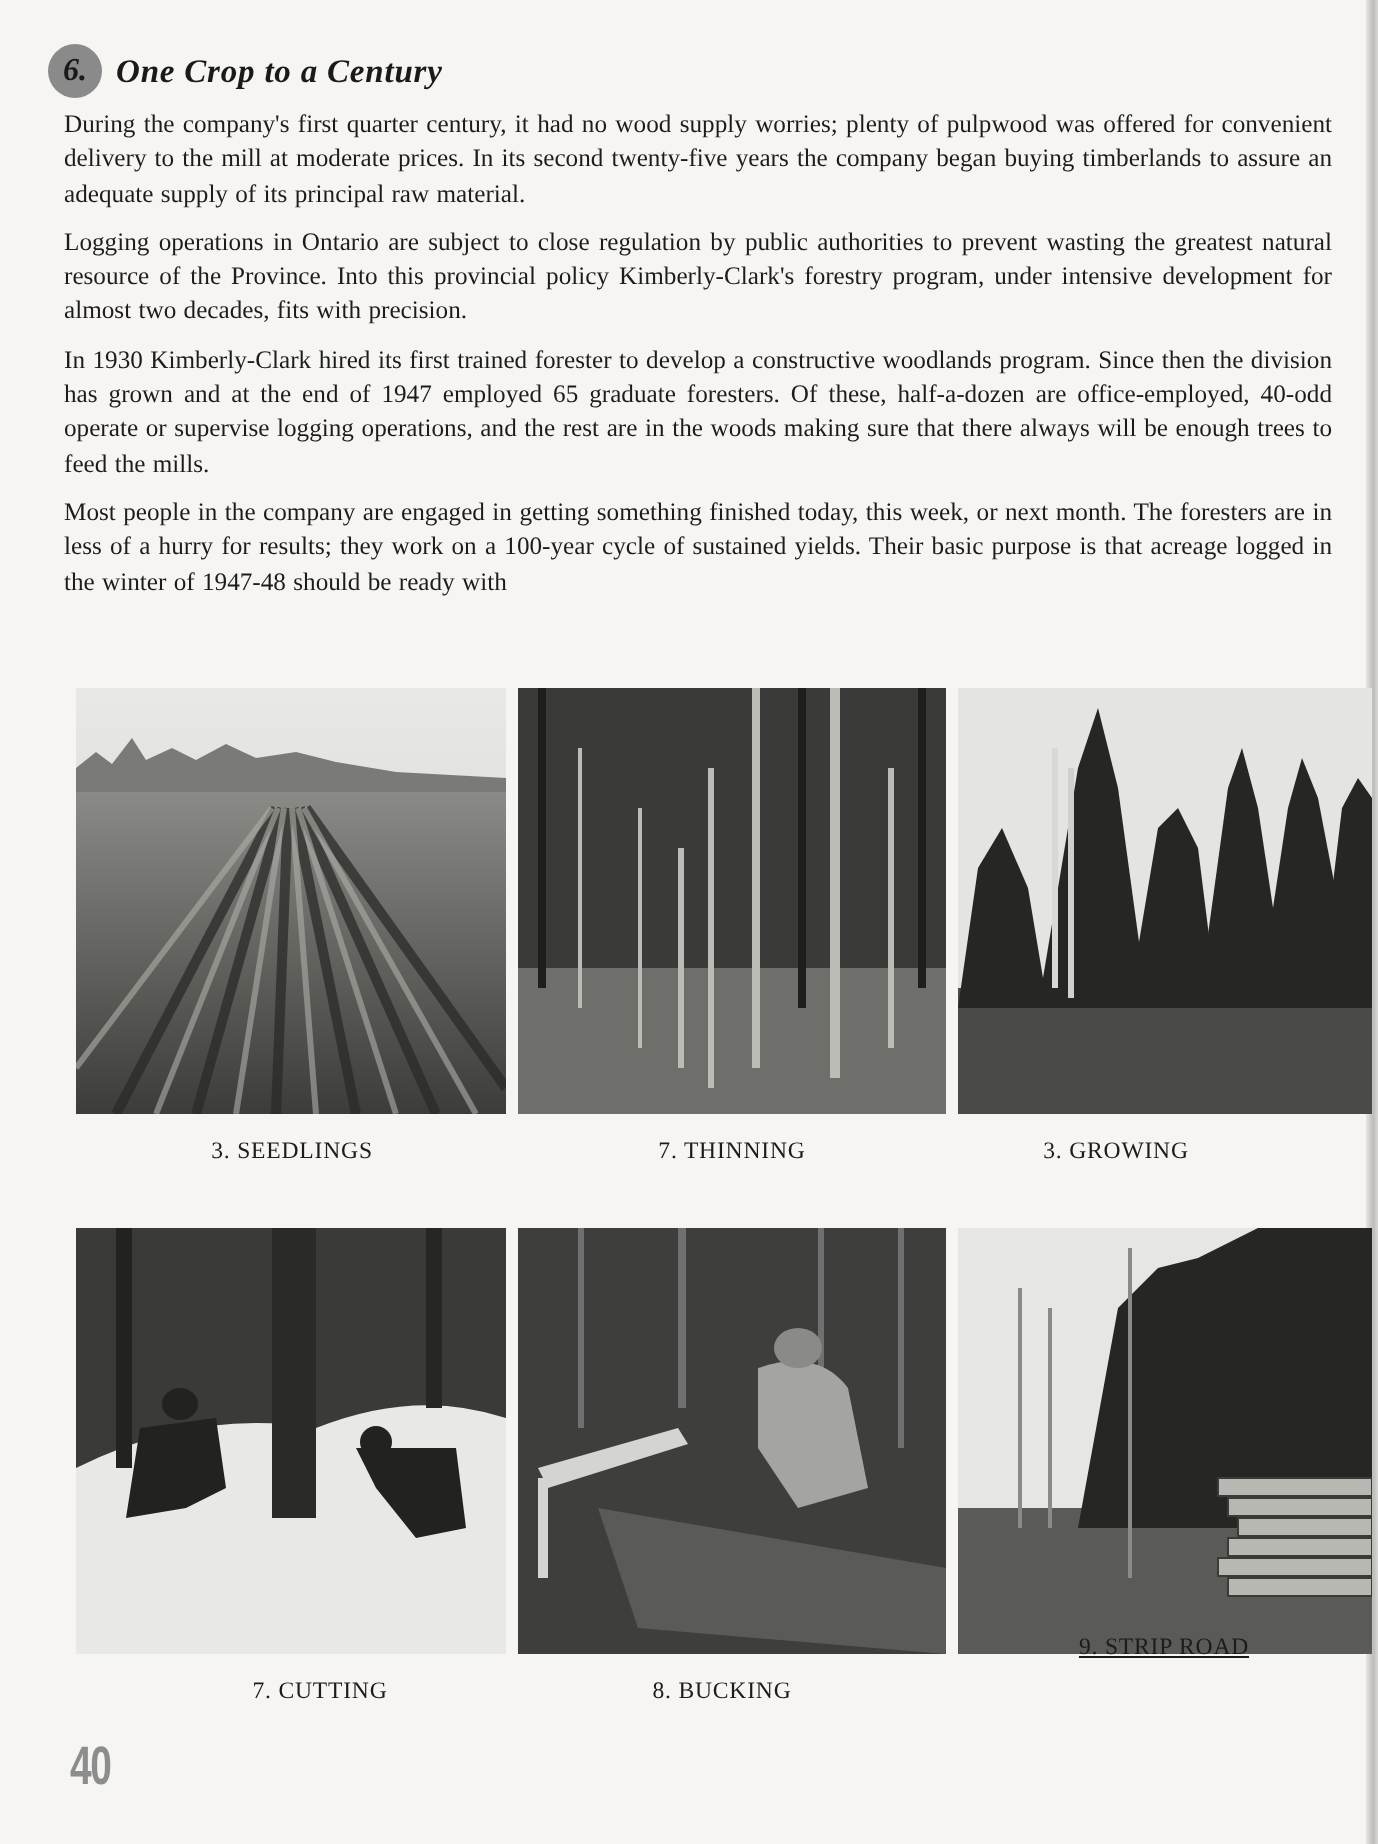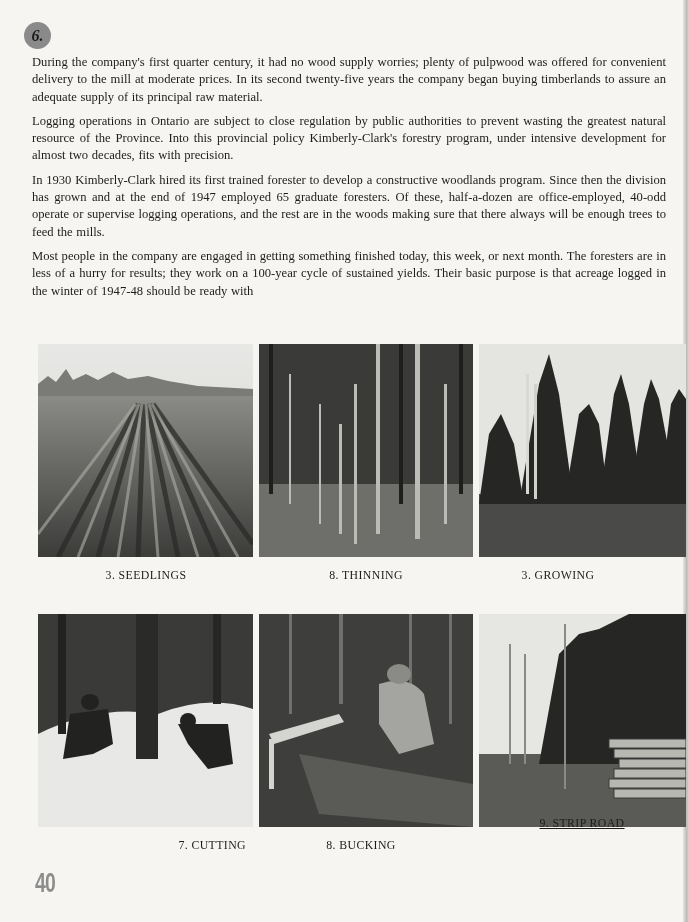--- a/index.html
+++ b/index.html
@@ -53,20 +53,21 @@
     letter-spacing: -1px;
   }
 </style>
 </head>
 <body>
 
 <div class="page-edge"></div>
 
 <div class="heading">
   <div class="num-badge">6.</div>
+  <div class="heading-title">One Crop to a Century</div>
 </div>
 
 <div class="body-text">
   <p>During the company's first quarter century, it had no wood supply worries; plenty of pulpwood was offered for convenient delivery to the mill at moderate prices. In its second twenty-five years the company began buying timberlands to assure an adequate supply of its principal raw material.</p>
   <p>Logging operations in Ontario are subject to close regulation by public authorities to prevent wasting the greatest natural resource of the Province. Into this provincial policy Kimberly-Clark's forestry program, under intensive development for almost two decades, fits with precision.</p>
   <p>In 1930 Kimberly-Clark hired its first trained forester to develop a constructive woodlands program. Since then the division has grown and at the end of 1947 employed 65 graduate foresters. Of these, half-a-dozen are office-employed, 40-odd operate or supervise logging operations, and the rest are in the woods making sure that there always will be enough trees to feed the mills.</p>
   <p>Most people in the company are engaged in getting something finished today, this week, or next month. The foresters are in less of a hurry for results; they work on a 100-year cycle of sustained yields. Their basic purpose is that acreage logged in the winter of 1947-48 should be ready with</p>
 </div>
 
 <div class="photo" style="left:38px; top:344px; width:215px; height:213px;">
@@ -135,21 +136,21 @@
       <polygon points="120,160 135,50 142,30 150,60 165,160"></polygon>
       <polygon points="150,160 165,60 172,35 180,55 200,160"></polygon>
       <polygon points="180,160 192,60 200,45 207,55 207,160"></polygon>
     </g>
     <rect x="47" y="30" width="3" height="120" fill="#d8d8d4"></rect>
     <rect x="55" y="40" width="3" height="115" fill="#d0d0cc"></rect>
   </svg>
 </div>
 
 <div class="caption" style="left:38px; top:568px;">3. SEEDLINGS</div>
-<div class="caption" style="left:258px; top:568px;">8. THINNING</div>
+<div class="caption" style="left:258px; top:568px;">7. THINNING</div>
 <div class="caption" style="left:450px; top:568px;">3. GROWING</div>
 
 <div class="photo" style="left:38px; top:614px; width:215px; height:213px;">
   <svg viewBox="0 0 215 213" preserveAspectRatio="none">
     <rect width="215" height="213" fill="#3a3a38"></rect>
     <path d="M0 120 Q60 90 120 100 Q170 80 215 95 L215 213 L0 213Z" fill="#e8e8e6"></path>
     <rect x="98" y="0" width="22" height="145" fill="#2a2a28"></rect>
     <rect x="20" y="0" width="8" height="120" fill="#222220"></rect>
     <rect x="175" y="0" width="8" height="90" fill="#262624"></rect>
     <g fill="#222220">
@@ -192,17 +193,17 @@
       <rect x="130" y="125" width="77" height="9"></rect>
       <rect x="135" y="135" width="72" height="9"></rect>
       <rect x="140" y="145" width="67" height="9"></rect>
       <rect x="135" y="155" width="72" height="9"></rect>
       <rect x="130" y="165" width="77" height="9"></rect>
       <rect x="135" y="175" width="72" height="9"></rect>
     </g>
   </svg>
 </div>
 
-<div class="caption" style="left:30px; top:838px;text-align:right;">7. CUTTING</div>
+<div class="caption" style="left:52px; top:838px;">7. CUTTING</div>
 <div class="caption" style="left:253px; top:838px;">8. BUCKING</div>
 <div class="caption" style="left:474px; top:816px;text-decoration:underline;">9. STRIP ROAD</div>
 
 <div class="page-number">40</div>
 
 </body></html>

